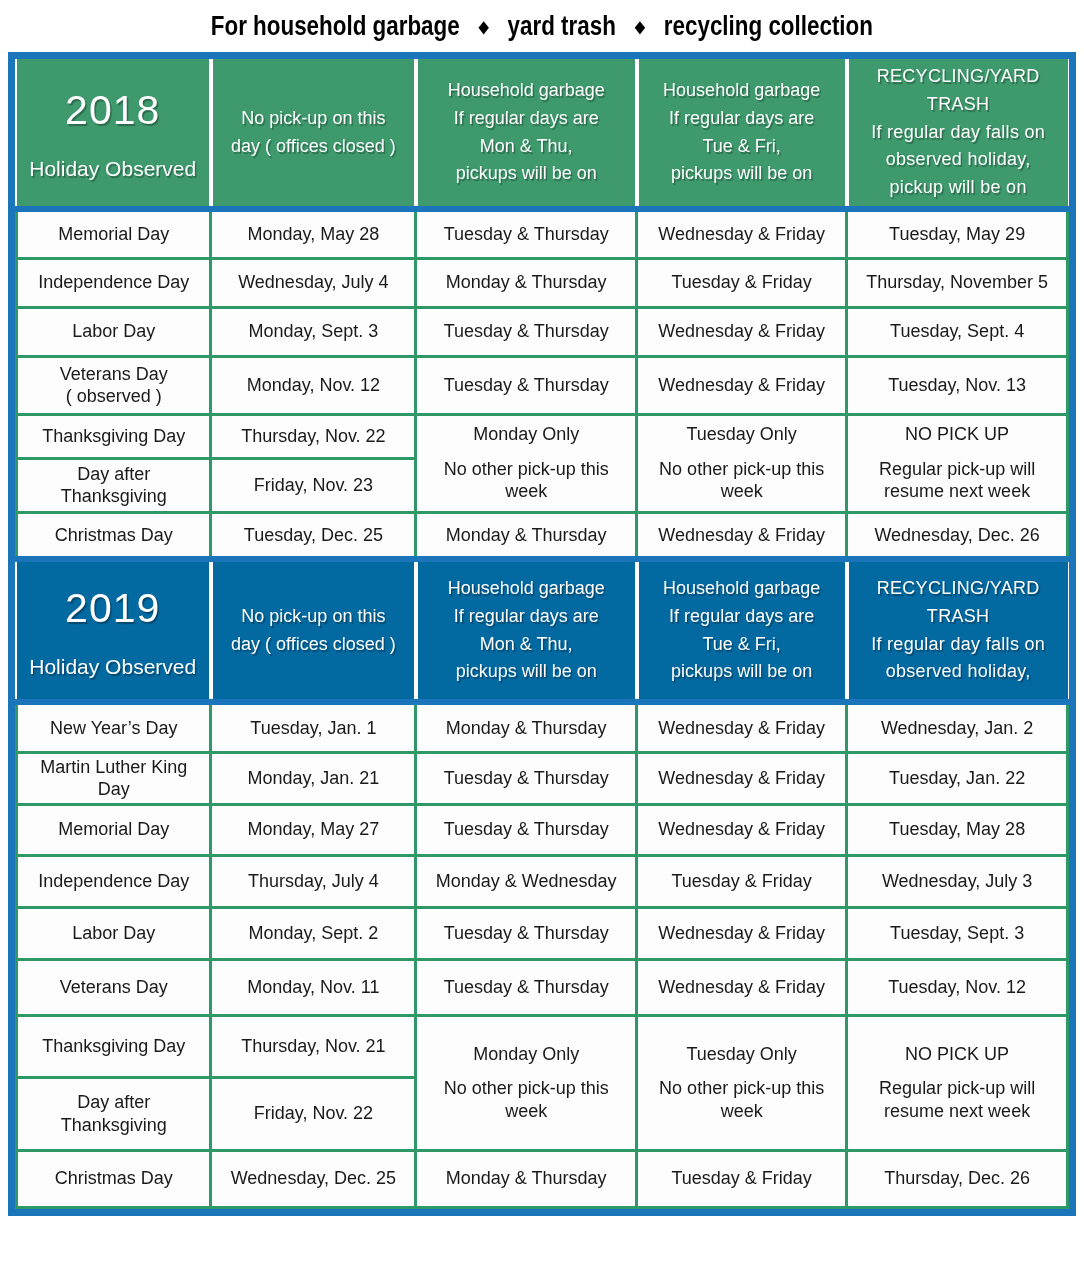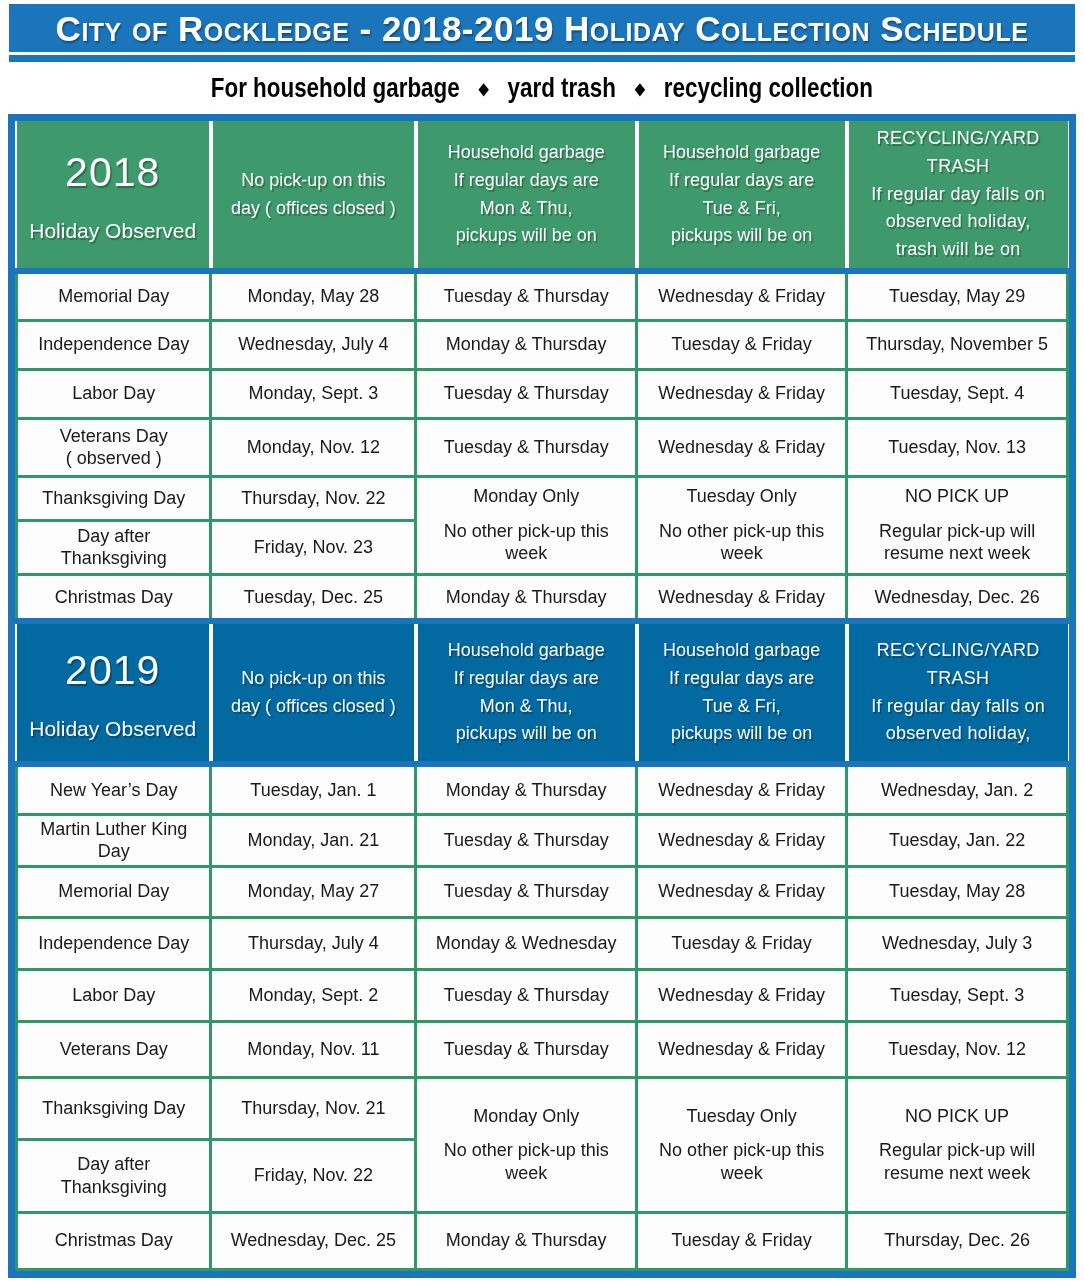--- a/index.html
+++ b/index.html
@@ -50,23 +50,20 @@
   .cell-line { display:block; }
   .merged-cell .line1 { display:block; margin-bottom:12px; }
   .merged-cell .line2 { display:block; }
   .caps { letter-spacing:0.3px; }
 </style>
 </head>
 <body>
 
 <div class="page">
 
-  <div class="banner">
-    <span class="banner-title">City of Rockledge - 2018-2019 Holiday Collection Schedule</span>
-  </div>
 
   <div class="subtitle-wrap">
     <span class="subtitle">
       <span>For household garbage</span>
       <span class="diamond">◆</span>
       <span>yard trash</span>
       <span class="diamond">◆</span>
       <span>recycling collection</span>
     </span>
   </div>
@@ -101,21 +98,21 @@
           <span class="hline">Household garbage</span>
           <span class="hline">If regular days are</span>
           <span class="hline">Tue &amp; Fri,</span>
           <span class="hline">pickups will be on</span>
         </td>
         <td class="caps">
           <span class="hline">RECYCLING/YARD</span>
           <span class="hline">TRASH</span>
           <span class="hline">If regular day falls on</span>
           <span class="hline">observed holiday,</span>
-          <span class="hline">trash will be on</span>
+          <span class="hline">pickup will be on</span>
         </td>
       </tr>
 
       <tr class="data-row" style="height:49px">
         <td>Memorial Day</td>
         <td>Monday, May 28</td>
         <td>Tuesday &amp; Thursday</td>
         <td>Wednesday &amp; Friday</td>
         <td>Tuesday, May 29</td>
       </tr>

